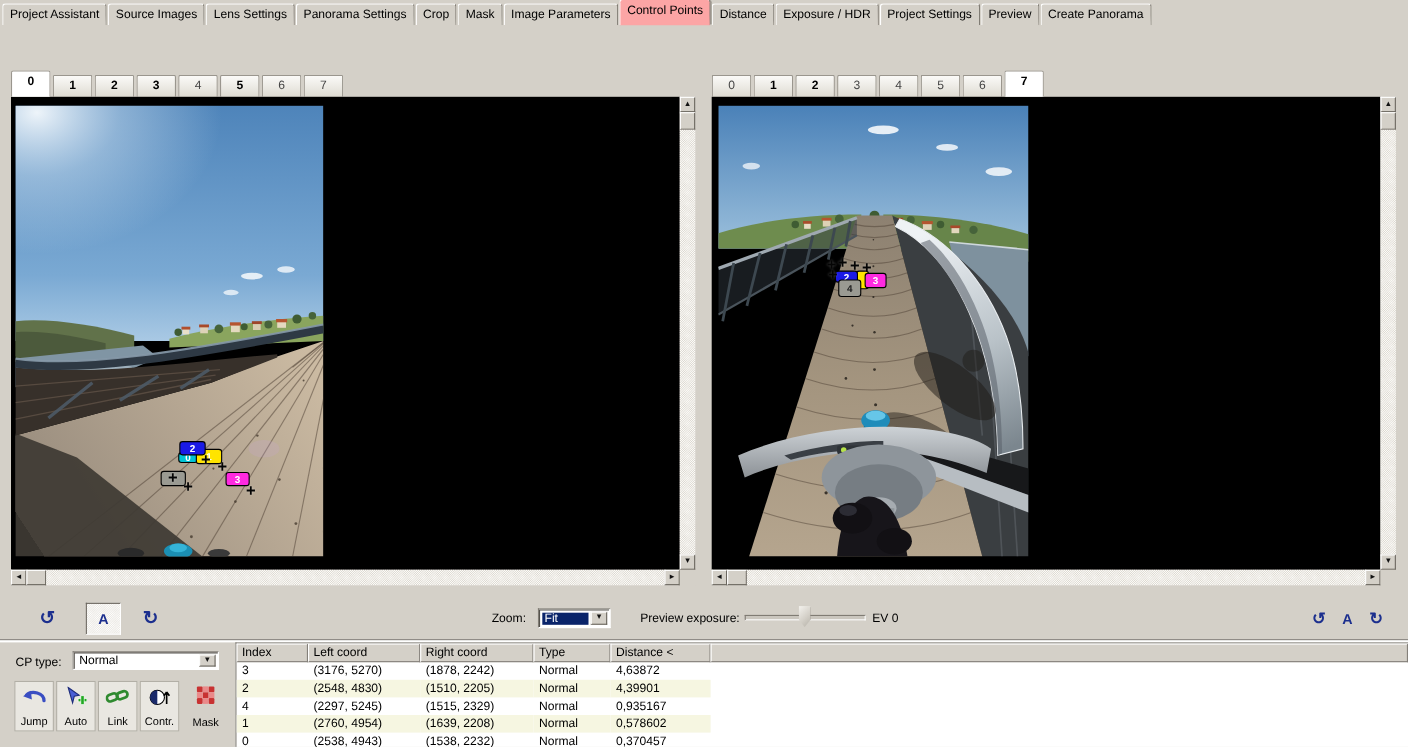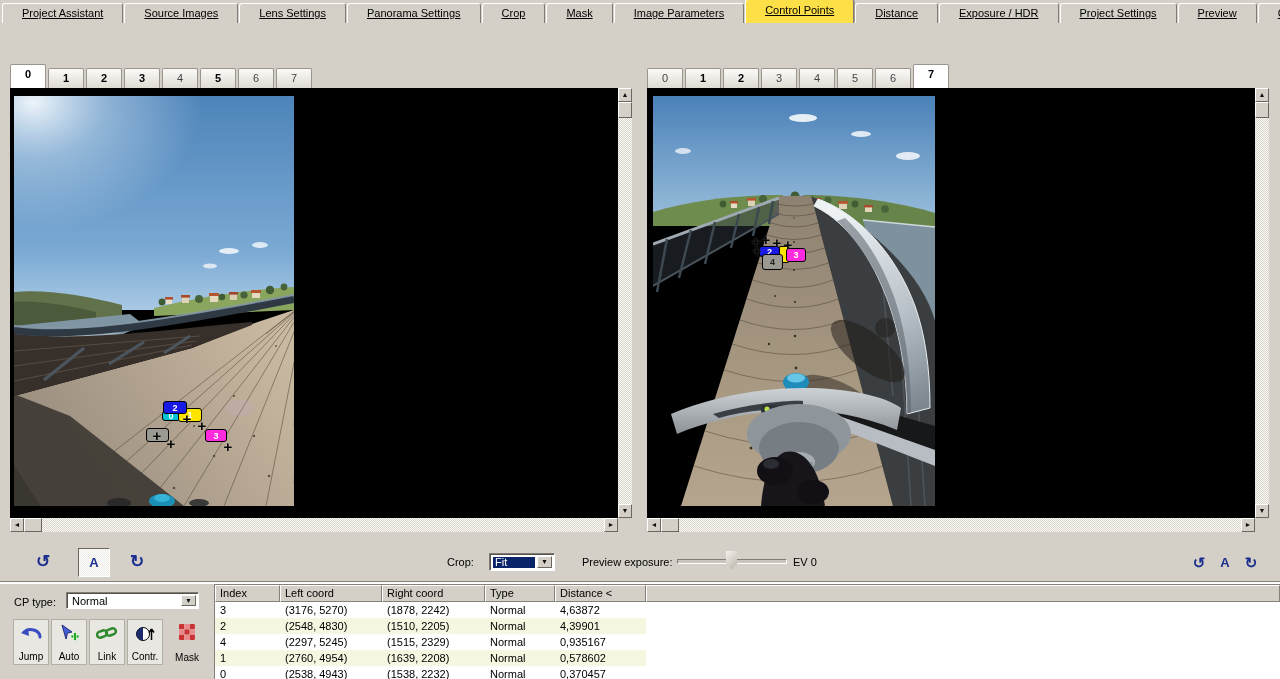--- a/index.html
+++ b/index.html
@@ -2,24 +2,24 @@
 <html><head>
 <meta charset="utf-8">
 <style>
   html,body{margin:0;padding:0;background:#d4d0c8;}
   .app{position:relative;width:1280px;height:679px;background:#d4d0c8;overflow:hidden;
        font-family:"Liberation Sans",sans-serif;font-size:11px;color:#000;}
 
   
   .tabbar{position:absolute;left:0;top:0;width:100%;height:23px;display:flex;align-items:flex-end;
           padding-left:2px;box-sizing:border-box;}
-  .tab{height:19px;line-height:18px;padding:0 19px;background:#d4d0c8;white-space:nowrap;
+  .tab{height:19px;line-height:18px;padding:0 6px;background:#d4d0c8;white-space:nowrap;
        border:1px solid #807c74;border-bottom:none;border-left-color:#fff;border-top-color:#fff;
-       border-top-left-radius:3px;border-top-right-radius:3px;margin-right:1px;cursor:default;text-decoration:underline;}
-  .tab.active{height:23px;line-height:20px;position:relative;z-index:2;background:#fde047;
+       border-top-left-radius:3px;border-top-right-radius:3px;margin-right:1px;cursor:default;}
+  .tab.active{height:23px;line-height:20px;position:relative;z-index:2;background:#fca5a5;
        box-shadow:2px 0 0 -1px #a09c94;}
 
   
   .hintbar{position:absolute;left:0;top:23px;width:100%;height:23px;line-height:23px;padding-left:8px;
            color:#2323a6;box-sizing:border-box;border-top:1px solid #fff;}
 
   
   .vpanel{position:absolute;top:64px;width:622px;height:468px;}
   #panel-left{left:10px;} #panel-right{left:647px;}
   .imgtabs{height:24px;display:flex;align-items:flex-end;}
@@ -412,21 +412,21 @@
         <div class="sbtn">►</div>
       </div>
       <div class="corner"></div>
     </div>
   </div>
 
   <div class="rotbtn" style="left:30px;top:549px;">↺</div>
   <div class="abtn toggled" style="left:78px;top:548px;">A</div>
   <div class="rotbtn" style="left:124px;top:549px;">↻</div>
 
-  <div class="lbl" style="left:447px;top:556px;">Crop:</div>
+  <div class="lbl" style="left:447px;top:556px;">Zoom:</div>
   <div class="combo" style="left:489px;top:553px;width:66px;height:18px;">
     <div class="sel hl">Fit</div>
     <div class="arrowbtn">▼</div>
   </div>
 
   <div class="lbl" style="left:582px;top:556px;">Preview exposure:</div>
   <div class="groove" style="left:677px;top:559px;width:108px;"></div>
   <div class="sthumb-slider" style="left:726px;top:551px;"></div>
   <div class="lbl" style="left:793px;top:556px;">EV 0</div>
 

